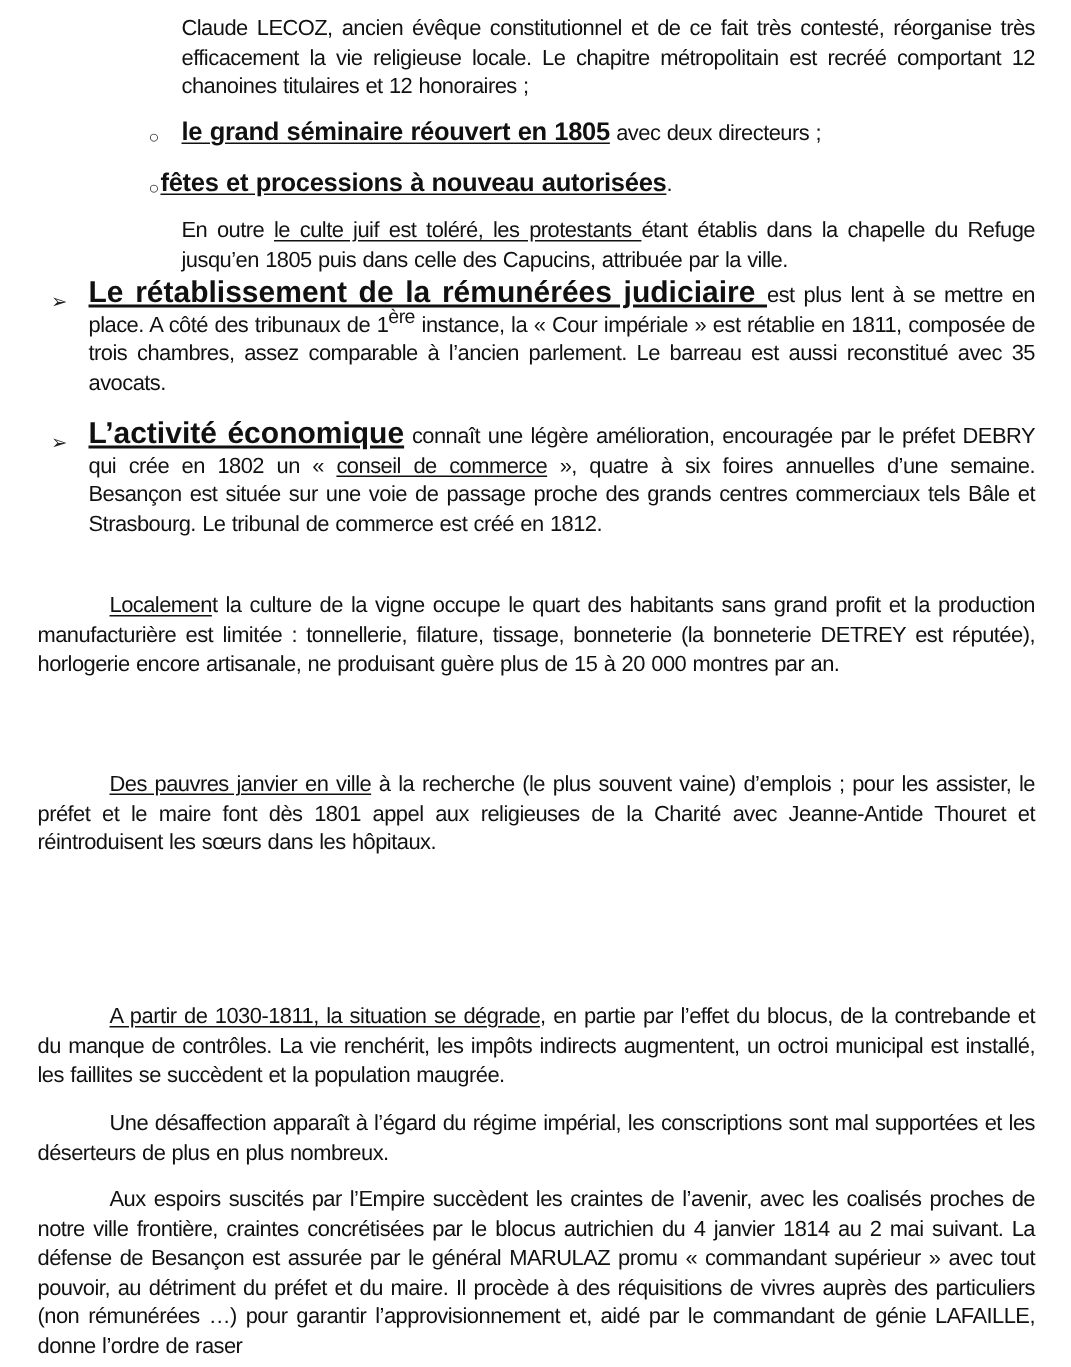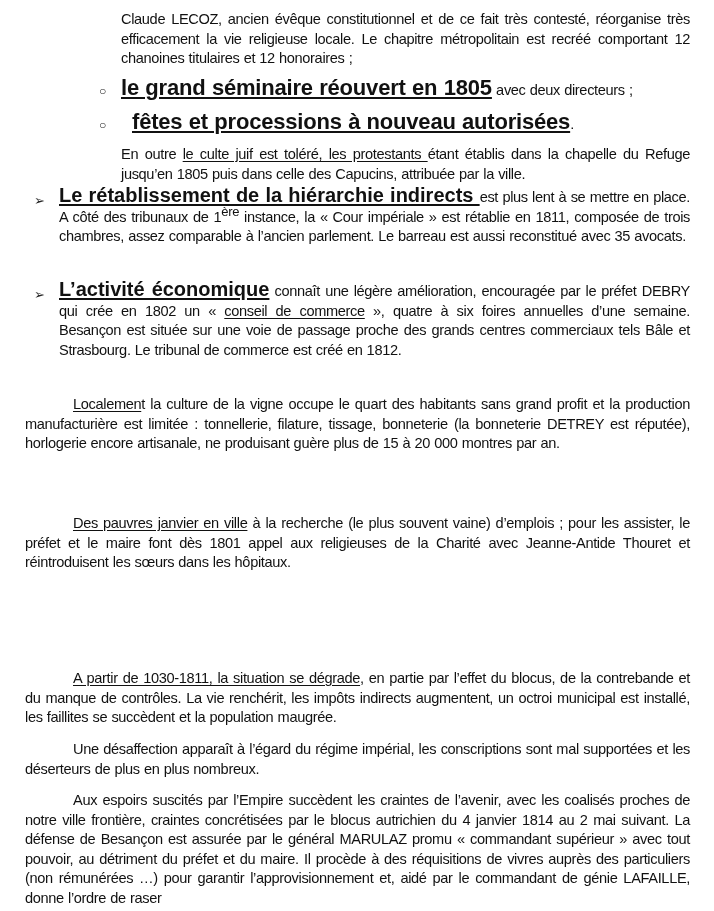--- a/index.html
+++ b/index.html
@@ -4,52 +4,52 @@
 <style>
   html, body { margin:0; padding:0; background:#ffffff; }
   body { width:714px; height:911px; overflow:hidden; position:relative;
          font-family:"Liberation Sans", sans-serif; color:#111; }
   .page { position:absolute; left:0; top:0; width:714px; height:900px; }
   .blk { position:absolute; font-size:14.6px; line-height:19.6px; text-align:justify;
          letter-spacing:-0.35px; word-spacing:0.5px; }
   .blk p { margin:0; }
   .u { text-decoration:underline; text-underline-offset:2px; }
   .bh { font-weight:bold; text-decoration:underline; text-underline-offset:2px; letter-spacing:-0.2px; }
-  .sub-bh { font-size:22px; }
+  .sub-bh { font-size:17px; }
   .main-bh { font-size:20px; letter-spacing:0; }
   .marker { position:absolute; font-size:12px; color:#222; }
   .indent { text-indent:48px; }
   sup { font-size:13px; line-height:0; vertical-align:6px; }
 </style>
 </head>
 <body>
 
 <div class="page">
 
   <div class="blk" style="left:121px; top:10px; width:569px;">
     <p>Claude LECOZ, ancien évêque constitutionnel et de ce fait très contesté, réorganise très efficacement la vie religieuse locale. Le chapitre métropolitain est recréé comportant 12 chanoines titulaires et 12 honoraires ;</p>
   </div>
 
   <span class="marker" style="left:99px; top:84px;">○</span>
   <div class="blk" style="left:121px; top:78px; width:569px;">
     <p><span class="bh sub-bh">le grand séminaire réouvert en 1805</span><span> avec deux directeurs ;</span></p>
   </div>
 
   <span class="marker" style="left:99px; top:118px;">○</span>
-  <div class="blk" style="left:132px; top:112px; width:569px;">
+  <div class="blk" style="left:107px; top:112px; width:569px;">
     <p><span class="bh sub-bh">fêtes et processions  à nouveau autorisées</span><span>.</span></p>
   </div>
 
   <div class="blk" style="left:121px; top:145px; width:569px;">
     <p><span>En outre </span><span class="u">le culte juif est toléré, les protestants </span><span>étant établis dans la chapelle du Refuge jusqu’en 1805 puis dans celle des Capucins, attribuée par la ville.</span></p>
   </div>
 
   <span class="marker" style="left:34px; top:193px; font-size:13px;">➢</span>
   <div class="blk" style="left:59px; top:186px; width:631px;">
-    <p><span class="bh main-bh">Le rétablissement de la hiérarchie indirects </span><span>est plus lent à se mettre en place. A côté des tribunaux de 1</span><sup>ère</sup><span> instance, la « Cour impériale » est rétablie en 1811, composée de trois chambres, assez comparable à l’ancien parlement. Le barreau est aussi reconstitué avec 35 avocats.</span></p>
+    <p><span class="bh main-bh">Le rétablissement de la rémunérées judiciaire </span><span>est plus lent à se mettre en place. A côté des tribunaux de 1</span><sup>ère</sup><span> instance, la « Cour impériale » est rétablie en 1811, composée de trois chambres, assez comparable à l’ancien parlement. Le barreau est aussi reconstitué avec 35 avocats.</span></p>
   </div>
 
   <span class="marker" style="left:34px; top:287px; font-size:13px;">➢</span>
   <div class="blk" style="left:59px; top:280px; width:631px;">
     <p><span class="bh main-bh">L’activité économique</span><span> connaît une légère amélioration, encouragée par le préfet DEBRY qui crée en 1802 un « </span><span class="u">conseil de commerce</span><span> », quatre à six foires annuelles d’une semaine. Besançon est située sur une voie de passage proche des grands centres commerciaux tels Bâle et Strasbourg. Le tribunal de commerce est créé en 1812.</span></p>
   </div>
 
   <div class="blk indent" style="left:25px; top:395px; width:665px;">
     <p><span class="u">Localemen</span><span>t la culture de la vigne occupe le quart des habitants sans grand profit et la production manufacturière est limitée : tonnellerie, filature, tissage, bonneterie (la bonneterie DETREY est réputée), horlogerie encore artisanale, ne produisant guère plus de 15 à 20 000 montres par an.</span></p>
   </div>

